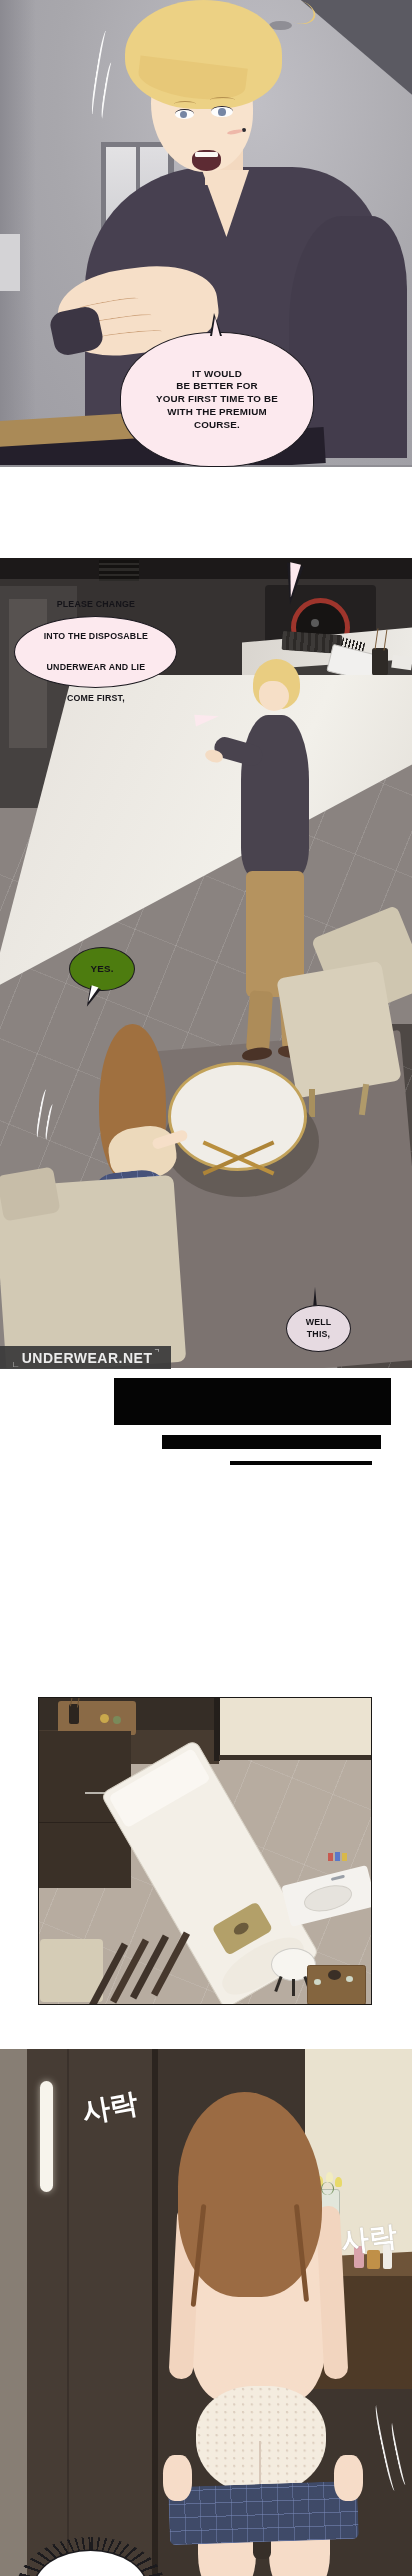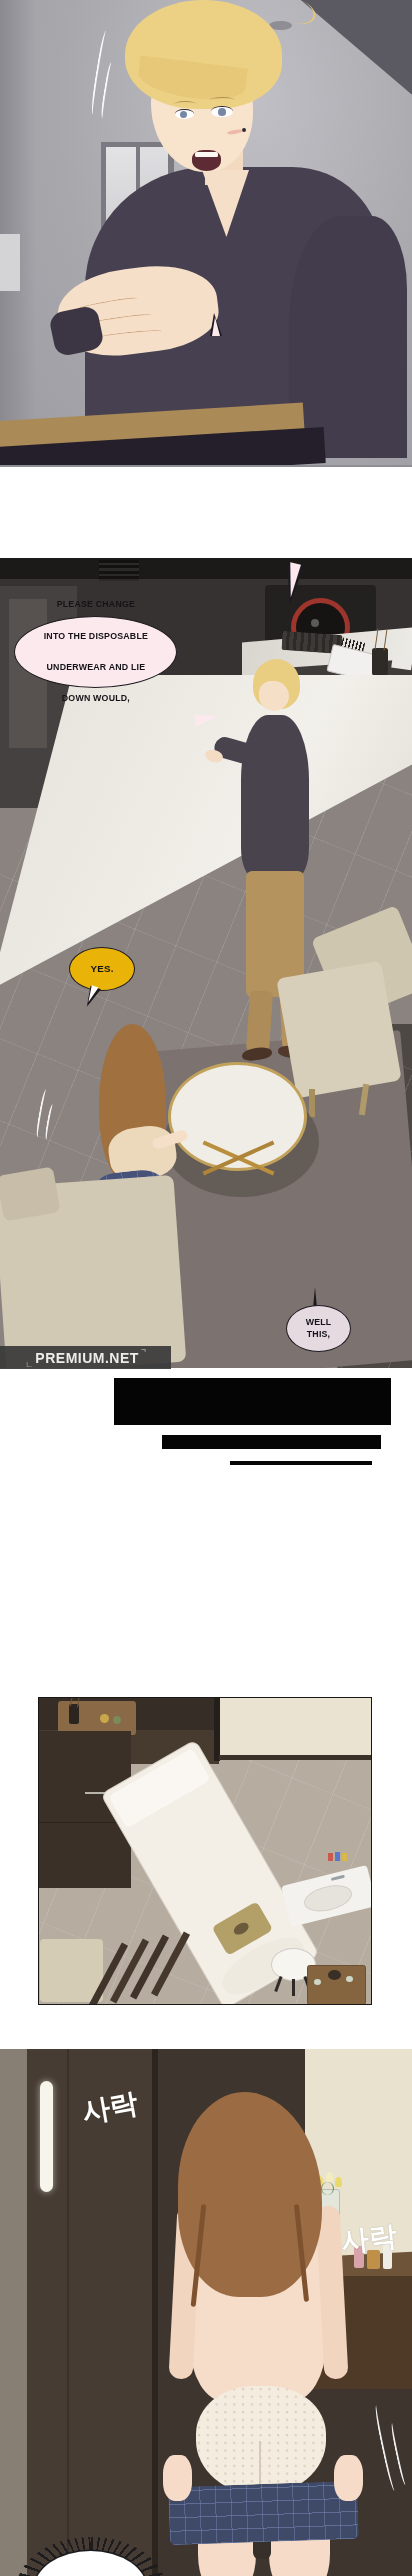--- a/index.html
+++ b/index.html
@@ -67,20 +67,27 @@
     <div class="abs" style="left:58px;top:268px;width:160px;height:85px;background:#f6dfc8;border-radius:45% 45% 40% 40%;transform:rotate(-7deg);"></div>
     <div class="abs" style="left:77px;top:301px;width:62px;height:5.2px;border-top:1px solid #cfa57f;border-radius:50%;transform:rotate(-10deg);"></div>
     <div class="abs" style="left:85px;top:317px;width:67px;height:5.2px;border-top:1px solid #cfa57f;border-radius:50%;transform:rotate(-8deg);"></div>
     <div class="abs" style="left:95px;top:332px;width:67px;height:5.2px;border-top:1px solid #cfa57f;border-radius:50%;transform:rotate(-6deg);"></div>
     <div class="abs" style="left:52px;top:309px;width:49px;height:44px;background:#3c3644;border-radius:30%;transform:rotate(-12deg);"></div>
 
     <div class="stroke-w" style="left:96px;top:30px;width:5.2px;height:85px;transform:rotate(9deg);"></div>
     <div class="stroke-w" style="left:104px;top:62px;width:4.1px;height:57px;transform:rotate(9deg);"></div>
   </div>
 
+  <div class="bubble" style="left:120px;top:332px;width:192px;height:133px;background:#fce9ee;border-radius:48% 48% 46% 46%;font-size:9.8px;">
+    <span class="ln">IT WOULD</span>
+    <span class="ln">BE BETTER FOR</span>
+    <span class="ln">YOUR FIRST TIME TO BE</span>
+    <span class="ln">WITH THE PREMIUM</span>
+    <span class="ln">COURSE.</span>
+  </div>
   <div class="abs" style="left:210px;top:313px;width:0;height:0;border-left:4.6px solid transparent;border-right:8.2px solid transparent;border-bottom:23px solid #1c1a20;z-index:6;"></div>
   <div class="abs" style="left:212px;top:317px;width:0;height:0;border-left:3.1px solid transparent;border-right:5.7px solid transparent;border-bottom:19.6px solid #fce9ee;z-index:7;"></div>
 
   <div class="abs" style="left:0;top:465px;width:412px;height:1.5px;background:#8f8e94;"></div>
 
   <div class="abs" style="left:282px;top:564px;width:0;height:0;border-left:13.4px solid transparent;border-right:4.1px solid transparent;border-top:40px solid #1c1a20;transform:rotate(14deg);z-index:6;"></div>
   <div class="abs" style="left:286px;top:563px;width:0;height:0;border-left:9.8px solid transparent;border-right:2.6px solid transparent;border-top:34px solid #fce9ee;transform:rotate(14deg);z-index:7;"></div>
 
   <div class="panel" style="left:0;top:558px;width:412px;height:810px;background:#8a8380;">
     <div class="abs grout" style="left:0;top:117px;width:412px;height:692px;background-color:#8a8380;"></div>
@@ -136,34 +143,34 @@
     <div class="abs lace" style="left:0;top:623px;width:180px;height:187px;background:#d2c9b4;border-radius:8.2px;transform:rotate(-4deg);"></div>
     <div class="abs" style="left:0;top:613px;width:57px;height:46px;background:#c7bda8;border-radius:7.2px;transform:rotate(-10deg);"></div>
 
     <div class="stroke-w" style="left:39px;top:531px;width:4.1px;height:49px;transform:rotate(10deg);"></div>
     <div class="stroke-w" style="left:47px;top:546px;width:3.6px;height:36px;transform:rotate(10deg);"></div>
 
     <div class="bubble" style="left:14.4px;top:58px;width:161px;height:70px;background:#fce9ee;font-size:8.8px;gap:20px;">
       <span class="ln">PLEASE CHANGE</span>
       <span class="ln">INTO THE DISPOSABLE</span>
       <span class="ln">UNDERWEAR AND LIE</span>
-      <span class="ln">DOWN WOULD,</span>
+      <span class="ln">COME FIRST,</span>
     </div>
     <div class="abs" style="left:195px;top:155px;width:0;height:0;border-top:5.2px solid transparent;border-bottom:7.2px solid transparent;border-left:24px solid #fce9ee;transform:rotate(-8deg);z-index:7;"></div>
 
-    <div class="bubble" style="left:69px;top:389px;width:64px;height:42px;background:#eab308;font-size:9.8px;">
+    <div class="bubble" style="left:69px;top:389px;width:64px;height:42px;background:#4d7c0f;font-size:9.8px;">
       <span class="ln">YES.</span>
     </div>
     <div class="abs" style="left:87px;top:429px;width:0;height:0;border-left:3.1px solid transparent;border-right:8.2px solid transparent;border-top:21.6px solid #1c1a20;transform:rotate(18deg);z-index:6;"></div>
     <div class="abs" style="left:89px;top:428px;width:0;height:0;border-left:2.1px solid transparent;border-right:5.7px solid transparent;border-top:17.5px solid #ffffff;transform:rotate(18deg);z-index:7;"></div>
   </div>
 
   <div class="abs" style="left:0;top:1346px;width:171px;height:23px;background:rgba(58,58,58,.93);z-index:7;display:flex;align-items:center;justify-content:center;gap:2.1px;">
     <span style="color:#d8d8d8;font-size:8.2px;align-self:flex-end;">∟</span>
-    <span style="color:#ececec;font-weight:bold;font-size:14px;letter-spacing:0.5px;">PREMIUM.NET</span>
+    <span style="color:#ececec;font-weight:bold;font-size:14px;letter-spacing:0.5px;">UNDERWEAR.NET</span>
     <span style="color:#d8d8d8;font-size:8.2px;align-self:flex-start;">¬</span>
   </div>
 
   <div class="bubble" style="left:286px;top:1305px;width:63px;height:45px;background:#e6dae1;font-size:8.8px;z-index:8;">
     <span class="ln">WELL</span>
     <span class="ln">THIS,</span>
   </div>
   <div class="abs" style="left:313px;top:1287px;width:0;height:0;border-left:2.6px solid transparent;border-right:2.6px solid transparent;border-bottom:21.6px solid #1c1a20;z-index:7;"></div>
 
   <div class="bar" style="left:114px;top:1378px;width:277px;height:47px;"></div>

